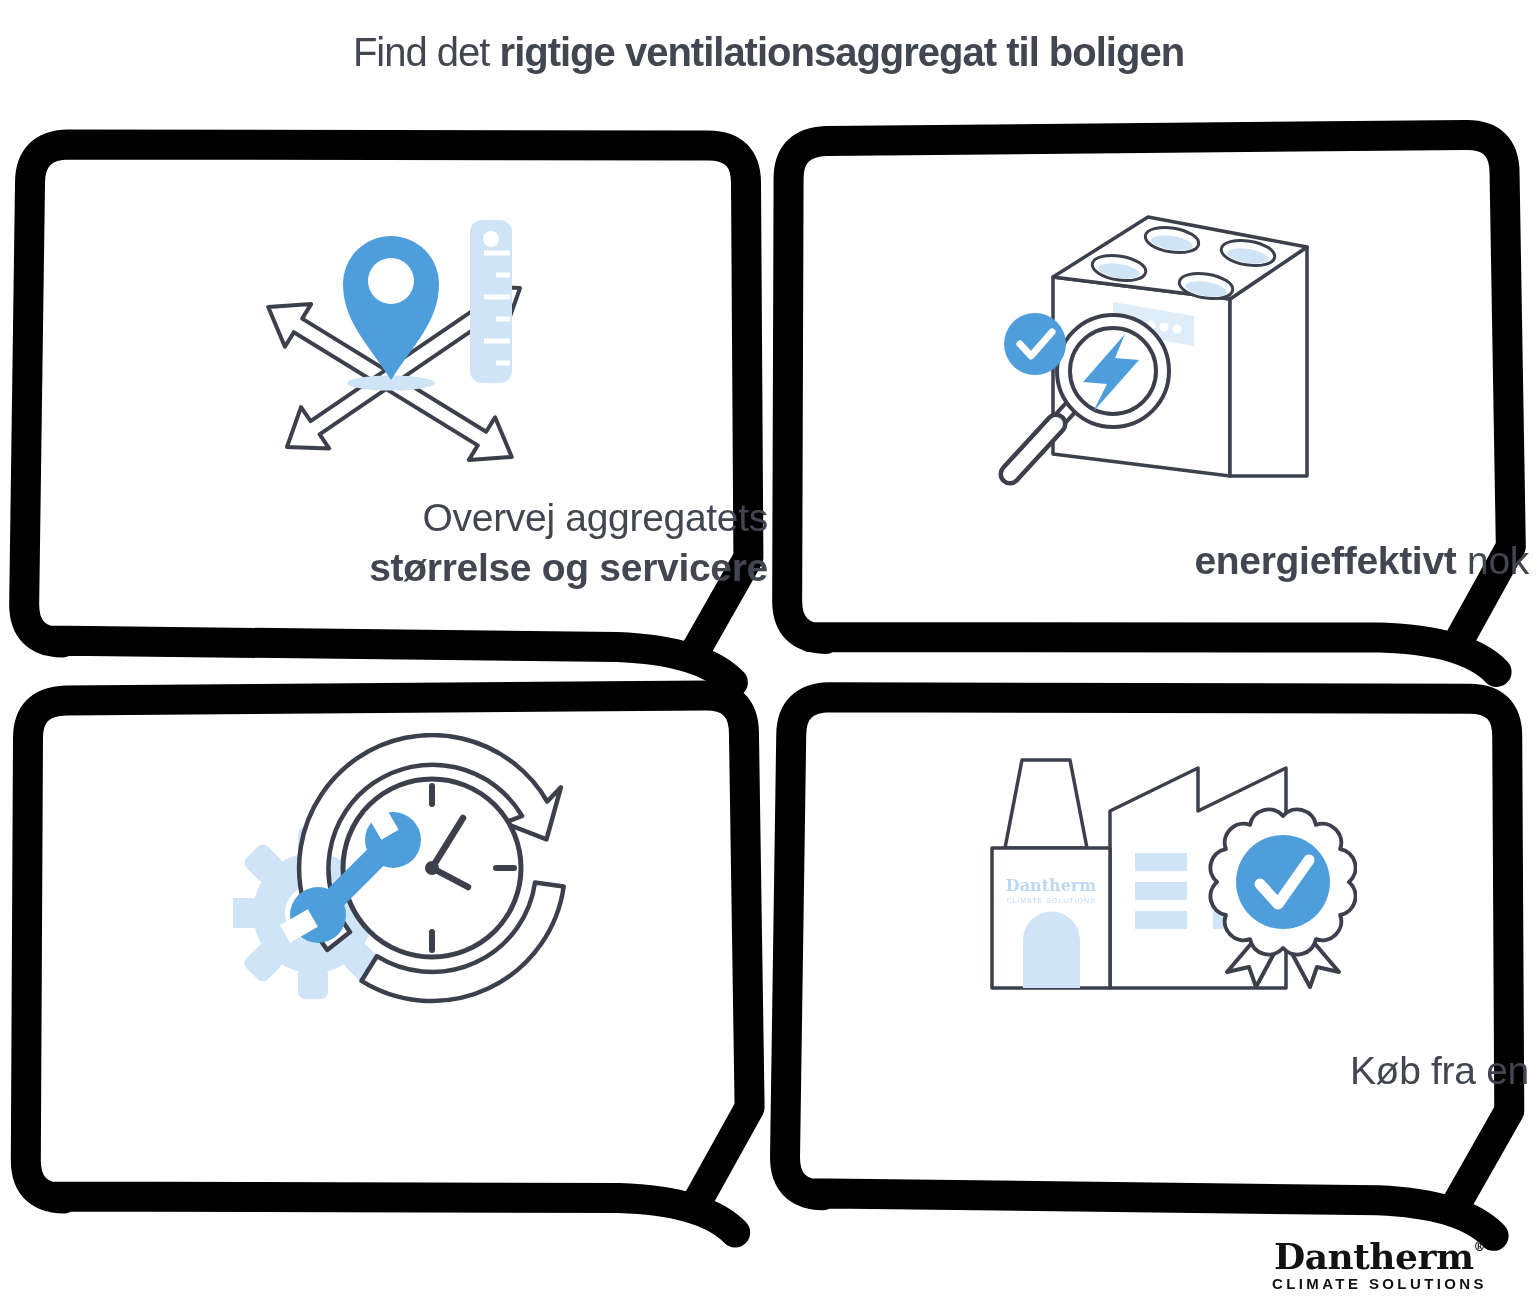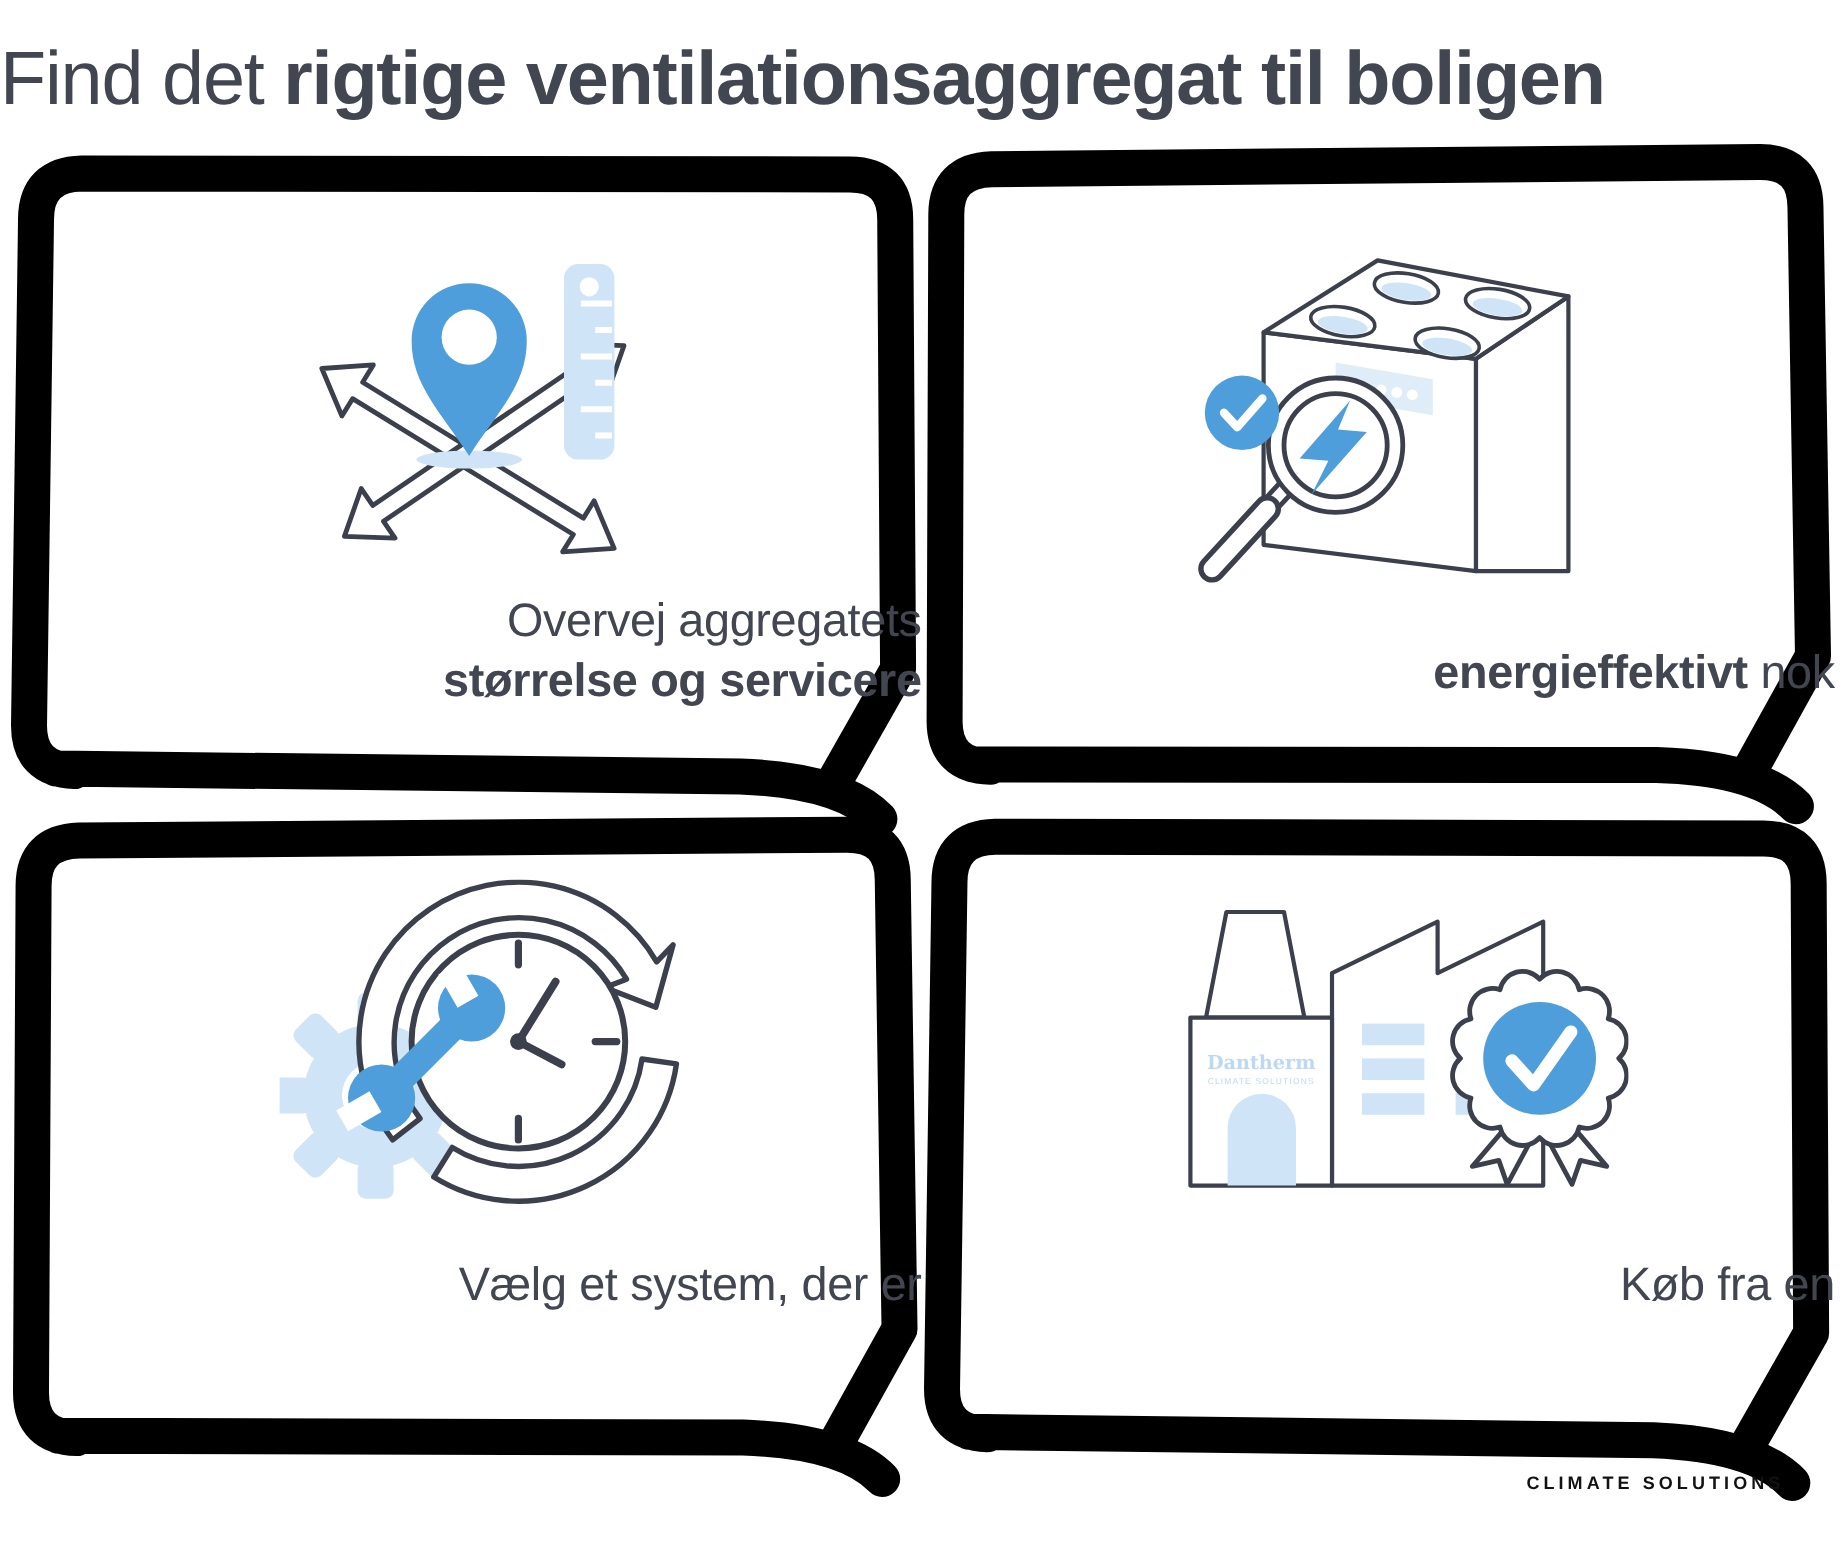--- a/index.html
+++ b/index.html
@@ -5,22 +5,22 @@
   :root{
     --accent:#4d9edb; --light-blue:#cfe4f7; --ink:#3b404c;
     --text:#414650; --frame:#000000; --bg:#ffffff;
   }
   html,body{margin:0;padding:0;}
   body{
     width:1537px;height:1307px;position:relative;overflow:hidden;
     background:var(--bg);font-family:"Liberation Sans",sans-serif;
   }
   .title{
-    position:absolute;top:30px;left:0;right:0;
-    font-size:63px;color:var(--text);letter-spacing:-1px;
+    position:absolute;top:30px;left:0;right:0;text-align:center;
+    font-size:40px;color:var(--text);letter-spacing:-1px;
   }
   .title .b, .card-text .b{font-weight:700;}
   .card{position:absolute;width:760px;height:585px;}
   .q-tl{left:8px;top:125px;}
   .q-tr{left:769px;top:118px;}
   .q-bl{left:8px;top:678px;}
   .q-br{left:769px;top:678px;}
   .frame{position:absolute;left:0;top:0;overflow:visible;}
   .q-tl .frame{transform:rotate(.25deg);}
   .q-tr .frame{transform:rotate(-.35deg);}
@@ -154,21 +154,21 @@
     </g>
     <g>
       <line x1="85" y1="182" x2="160" y2="107" stroke="#4d9edb" stroke-width="23"></line>
       <circle class="f-blue" cx="160" cy="107" r="28"></circle>
       <circle class="f-blue" cx="85" cy="182" r="28"></circle>
       <rect class="f-w" x="139" y="72" width="20" height="32" transform="rotate(-30 149 88)"></rect>
       <rect class="f-w" x="56" y="177" width="20" height="32" transform="rotate(60 66 193)"></rect>
     </g>
   </svg>
   <div class="card-text">
-    <span>Vælg et system, der er</span><br>
+    <br>
     <span></span>
   </div>
 </div>
 
 <div class="card q-br">
   <svg class="frame" width="760" height="585" viewBox="0 0 760 585">
     <path d="M686 529 L741 431 L737 57 Q737 19 699 19 L59 21 Q21 22 21 59 L17 481 Q17 518 55 519 M40 517 L610 521 Q695 524 726 556"></path>
   </svg>
   <svg class="icon" style="left:188px;top:70px" width="400" height="310" viewBox="0 0 400 310">
     <g>
@@ -195,14 +195,15 @@
       <polyline class="s-w" stroke-width="11" stroke-linecap="round" stroke-linejoin="round" points="303,136 321,156 352,112"></polyline>
     </g>
   </svg>
   <div class="card-text">
     <span>Køb fra en</span><br>
     <span></span>
   </div>
 </div>
 
 <div class="logo">
+  <div class="logo-brand"><span>Dantherm</span><span class="logo-reg">®</span></div>
   <div class="logo-sub">CLIMATE SOLUTIONS</div>
 </div>
 
 </body></html>

